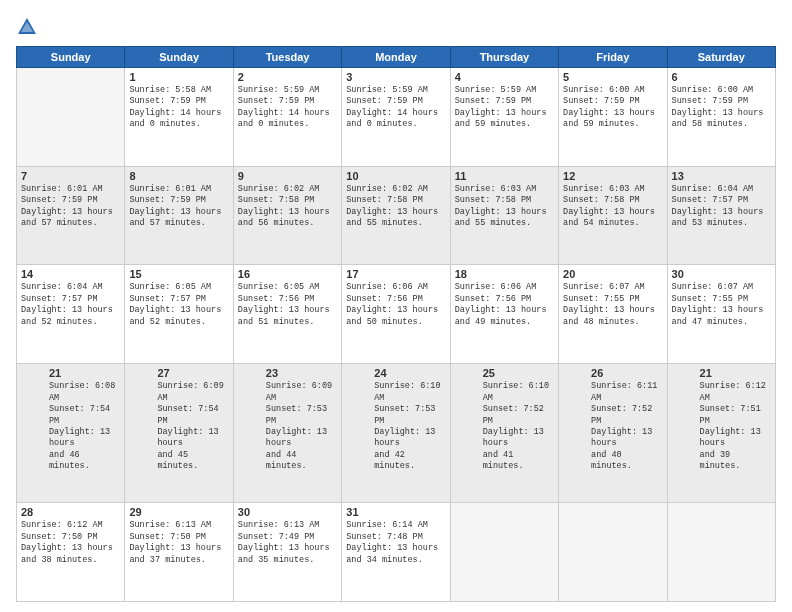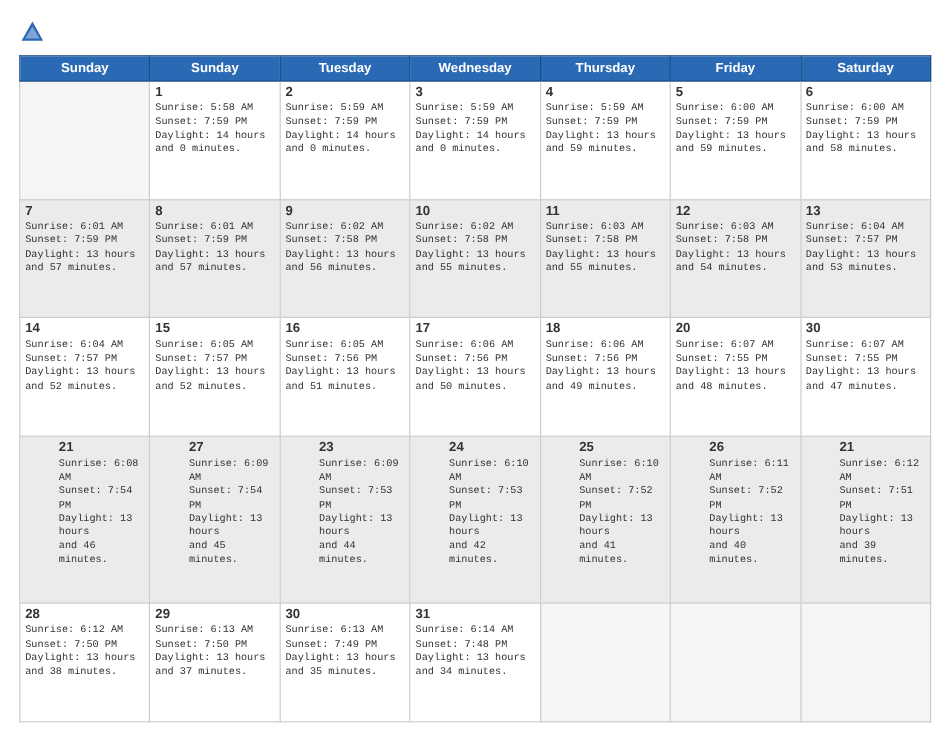--- a/index.html
+++ b/index.html
@@ -129,21 +129,21 @@
       <div class="location"></div>
     </div>
   </div>
 
   <table class="calendar">
     <thead>
       <tr>
       <th>Sunday</th>
           <th>Sunday</th>
           <th>Tuesday</th>
-          <th>Wednesday</th>
+          <th>Monday</th>
           <th>Thursday</th>
           <th>Friday</th>
           <th>Saturday</th>
         </tr>
     </thead>
     <tbody id="calendar-body">
     <tr class="week-row-1">
           <td class="empty"></td>
           <td>
             <span class="day-num">1</span>

